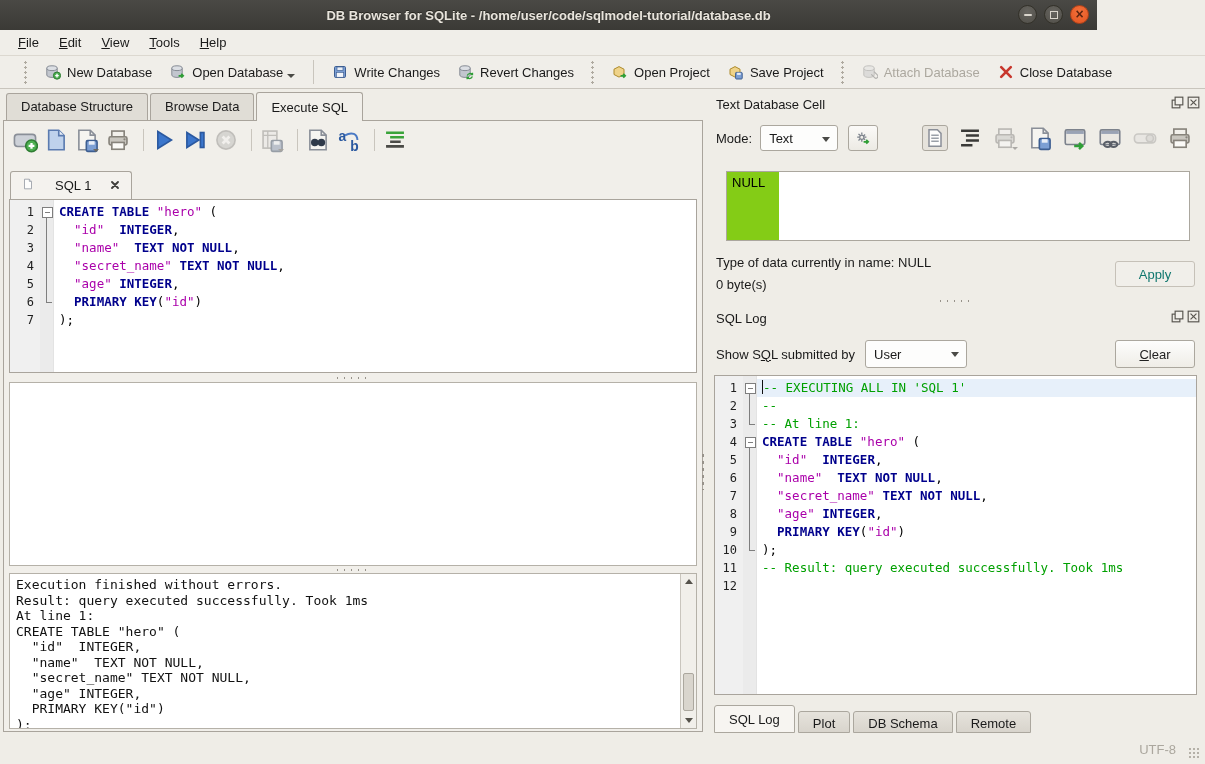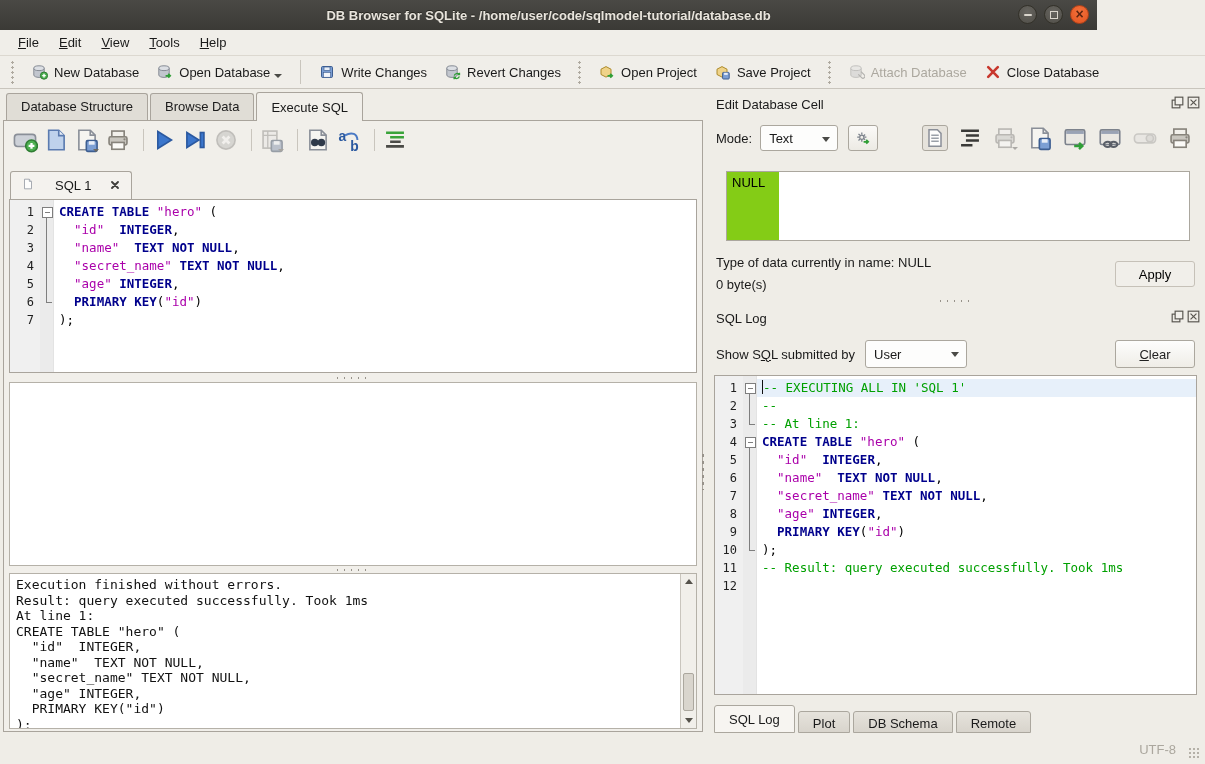--- a/index.html
+++ b/index.html
@@ -24,21 +24,21 @@
   .glyph-max{width:8px;height:8px;border:1.5px solid #D9D5CC;}
   .glyph-close::before{content:"×";color:#5F2510;font-weight:bold;font-size:14px;line-height:1;}
 
   
   .menubar{position:absolute;left:0;top:30px;width:1205px;height:26px;background:#F0EEE9;
     border-bottom:1px solid #DCD8D0;display:flex;align-items:center;padding-left:8px;}
   .menu-item{padding:3px 10px;border-radius:2px;}
 
   
   .toolbar{position:absolute;left:0;top:56px;width:1205px;height:33px;background:#F0EEE9;
-    border-bottom:1px solid #C9C5BD;display:flex;align-items:center;padding-left:3px;}
+    border-bottom:1px solid #C9C5BD;display:flex;align-items:center;padding-left:16px;}
   .tb-handle{width:6px;height:24px;margin:0 7px;flex:none;
     background-image:radial-gradient(#AEA99F 1px,transparent 1.3px);background-size:5px 5px;}
   .tb-line{width:1px;height:24px;background:#C9C5BD;margin:0 9px;flex:none;}
   .tb-btn{display:flex;align-items:center;gap:6px;padding:4px 9px;border-radius:3px;white-space:nowrap;}
   .tb-btn.disabled{color:#ACA89F;}
   .tb-btn.disabled .ico{opacity:.45;filter:grayscale(1);}
   .ico{display:inline-flex;width:16px;height:16px;flex:none;}
   .ico svg{width:16px;height:16px;display:block;}
   .dd-caret{width:0;height:0;border-left:4px solid transparent;border-right:4px solid transparent;
     border-top:4px solid #4A4A46;align-self:flex-end;margin:0 0 2px -2px;}
@@ -141,21 +141,21 @@
   .cico .mini-caret{position:absolute;right:0;bottom:1px;width:0;height:0;
     border-left:3px solid transparent;border-right:3px solid transparent;border-top:3px solid #6B6860;}
 
   .cell-edit{position:absolute;left:20px;right:15px;top:82px;height:70px;border:1px solid #ABA79E;
     background:#fff;display:flex;}
   .null-col{width:52px;background:#84cc16;padding:3px 5px;font-size:13px;color:#000;}
 
   .type-text{position:absolute;left:10px;top:166px;}
   .bytes-text{position:absolute;left:10px;top:188px;}
   .apply-btn{position:absolute;right:10px;top:172px;width:80px;height:26px;
-    background:#F1EFEA;border:1px solid #C6C1B8;border-radius:3px;color:#000000;
+    background:#F1EFEA;border:1px solid #C6C1B8;border-radius:3px;color:#0f766e;
     display:flex;align-items:center;justify-content:center;}
   #rsplit{top:208px;}
 
   .show-row{position:absolute;left:10px;right:10px;top:250px;height:30px;display:flex;align-items:center;}
   #user-combo{width:102px;height:28px;margin-left:10px;}
   .clear-btn{margin-left:auto;width:80px;height:28px;background:linear-gradient(#FDFDFC,#EFEDE7);
     border:1px solid #ABA79E;border-radius:3px;display:flex;align-items:center;justify-content:center;color:#222;}
 
   .bottom-tabs{position:absolute;left:8px;top:616px;display:flex;align-items:flex-end;}
   .btab{padding:4px 14px;height:22px;background:linear-gradient(#E6E3DC,#D8D4CC);
@@ -455,21 +455,21 @@
             <span class="tri-dn"></span>
           </div>
       </div>
     </div>
   </div>
 </div>
 
 <div class="vsplit"></div>
 
 <div id="right-pane">
-  <div class="panel-title" id="ptitle1">Edit Database Cell</div>
+  <div class="panel-title" id="ptitle1">Text Database Cell</div>
   <div class="panel-btns" id="pbtns1">
     <span class="pbtn" id="float1">
         <svg viewBox="0 0 11 11" xmlns="http://www.w3.org/2000/svg">
           <rect x="1" y="3.5" width="6.5" height="6.5" fill="none" stroke="#5A5751"></rect>
           <rect x="3.5" y="1" width="6.5" height="6.5" fill="#F1EFEA" stroke="#5A5751"></rect>
         </svg>
       </span>
     <span class="pbtn" id="closep1">
         <svg viewBox="0 0 11 11" xmlns="http://www.w3.org/2000/svg">
           <rect x="1" y="1" width="9" height="9" fill="none" stroke="#5A5751"></rect>

